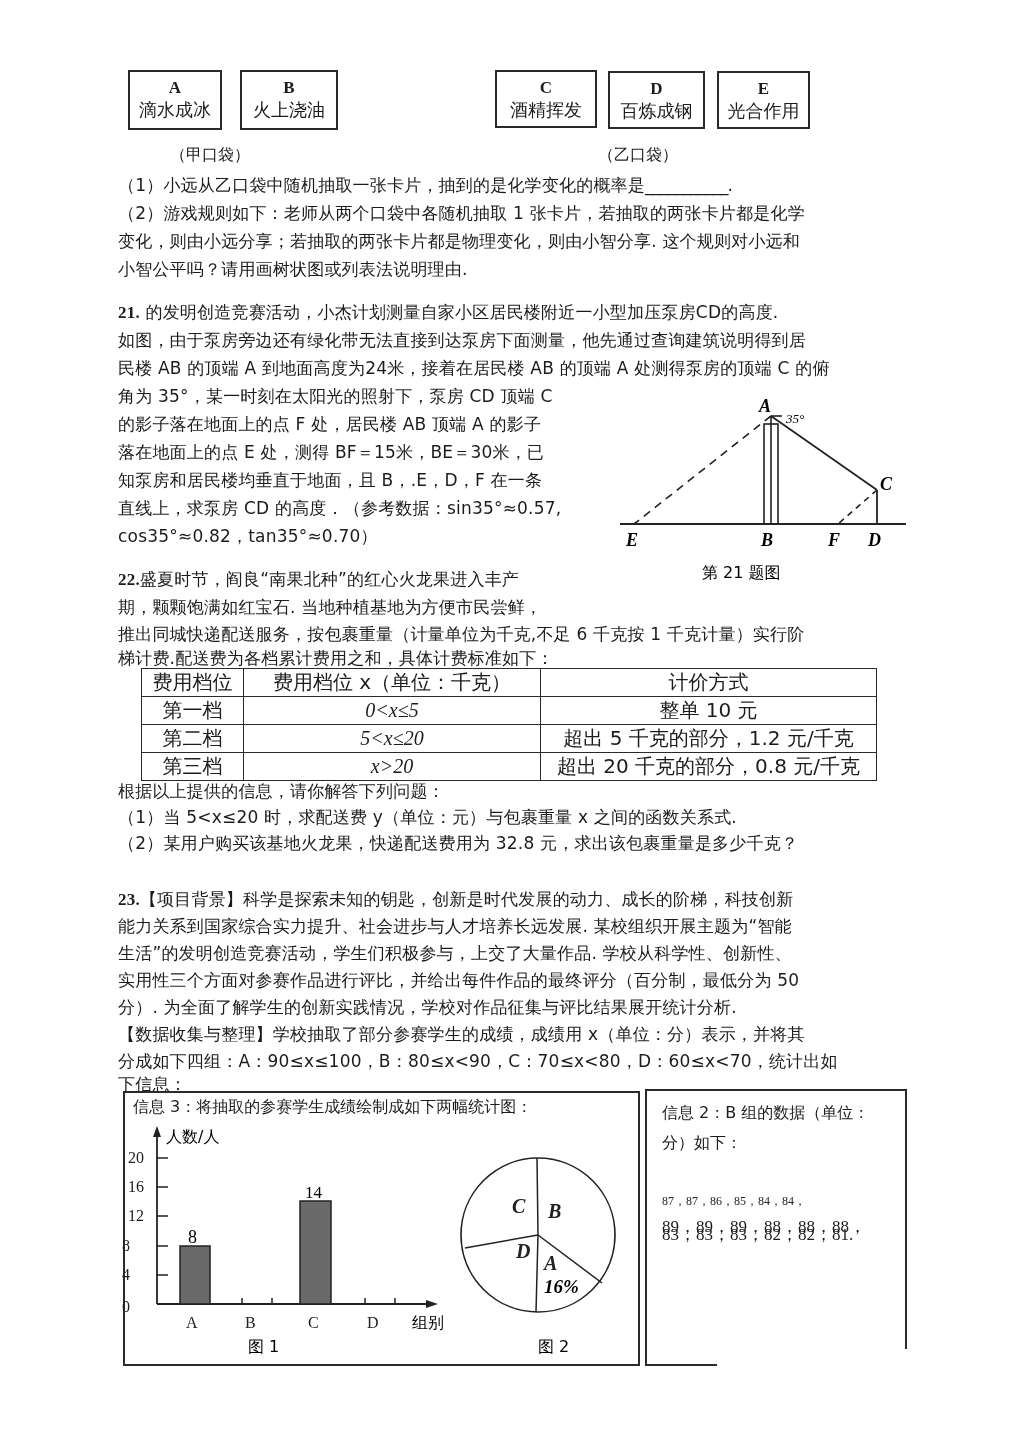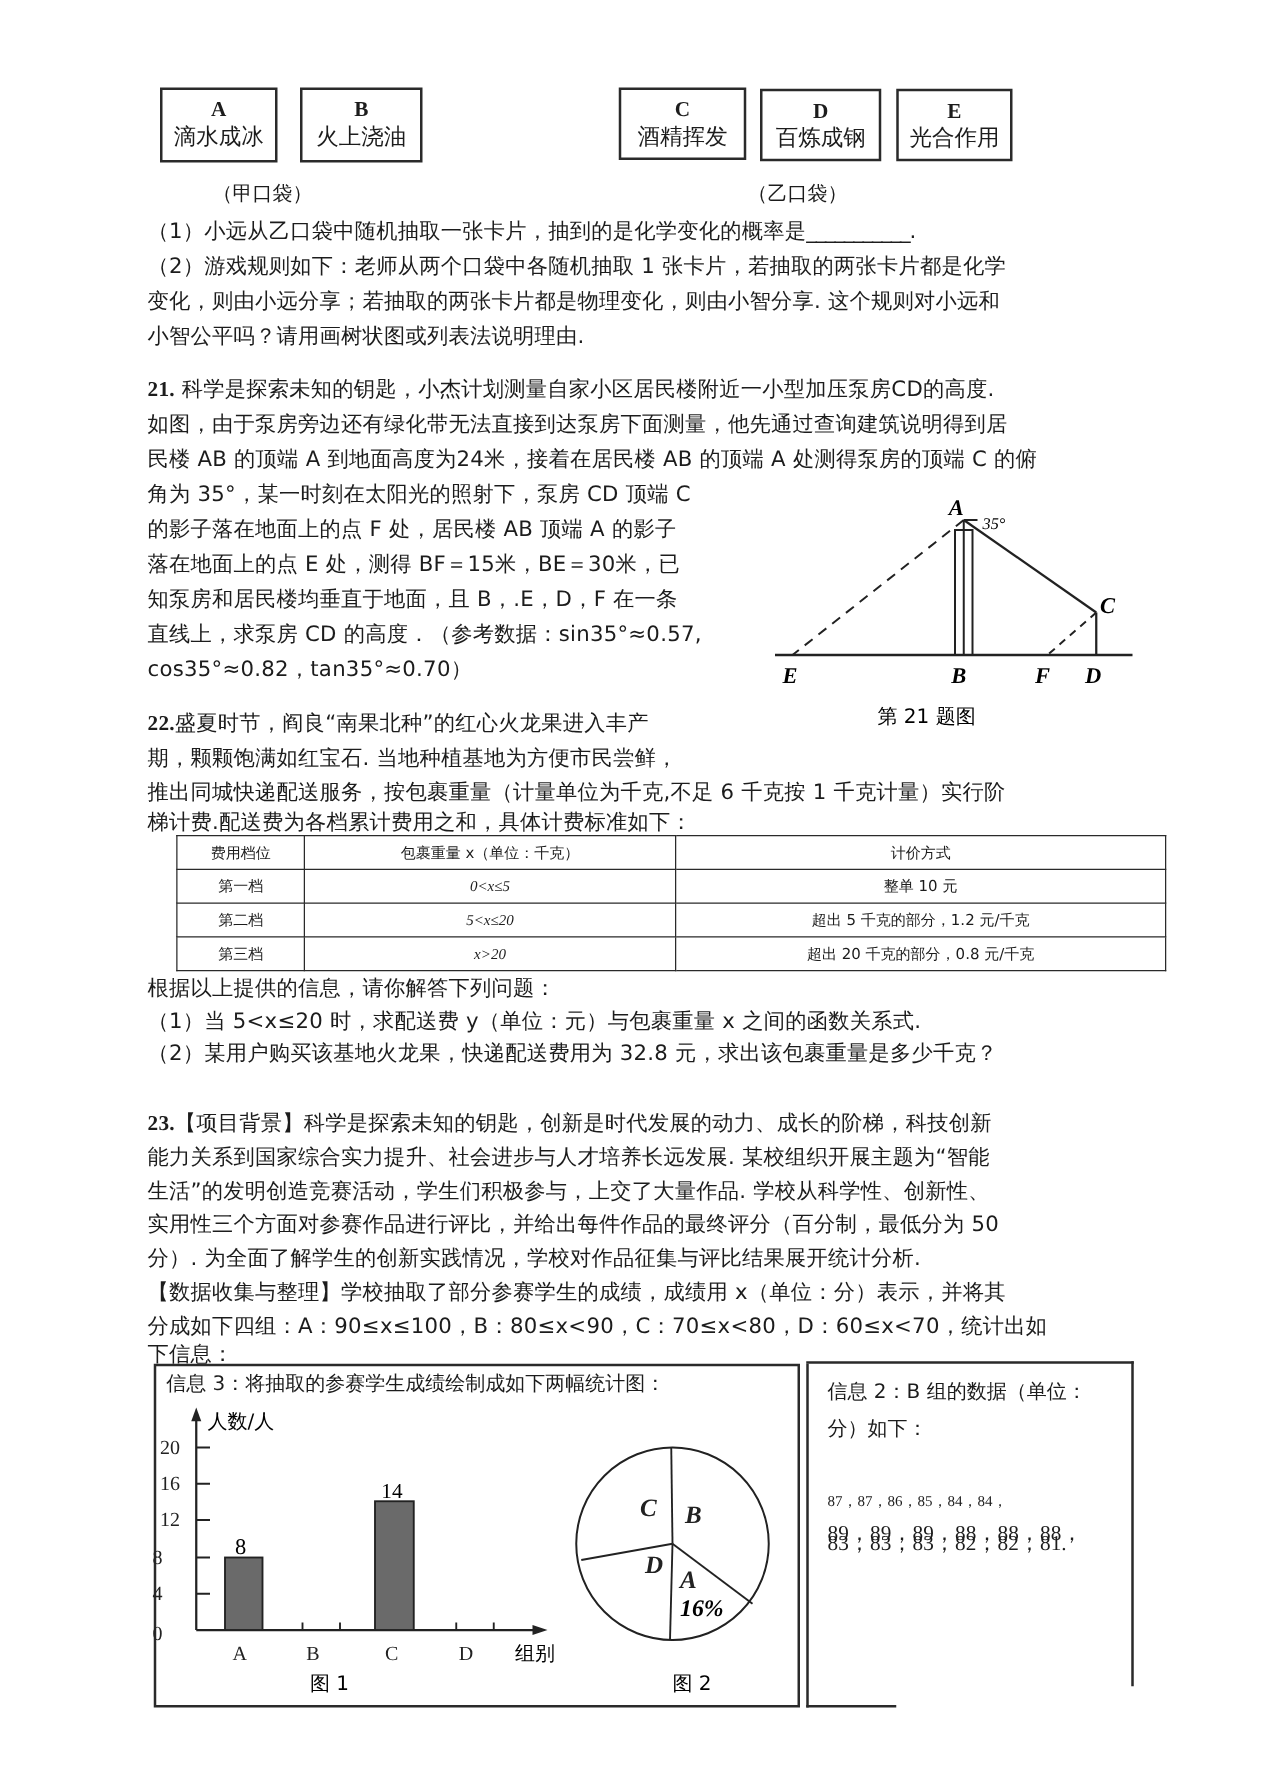--- a/index.html
+++ b/index.html
@@ -13,22 +13,22 @@
   .card {
     position: absolute; border: 2px solid #2a2a2a; background: #fff;
     text-align: center; font-size: 18px; line-height: 20px; padding-top: 6px; box-sizing: border-box;
   }
   .card .letter { font-family: "Liberation Serif", serif; font-weight: bold; font-size: 17px; display:block; }
   .card .label { display:block; font-family: "DejaVu Sans", sans-serif; font-size: 18px; margin-top: 2px; }
   .bag { font-family: "DejaVu Sans", sans-serif; font-size: 16px; }
   .it { font-family: "Liberation Serif", serif; font-style: italic; }
   .qnum { font-family: "Liberation Serif", serif; font-weight: bold; }
   table.fee {
-    position: absolute; left: 141px; top: 668px; width: 792px;
-    border-collapse: collapse; font-family: "DejaVu Sans", sans-serif; font-size: 12px;
+    position: absolute; left: 141px; top: 668px; width: 736px;
+    border-collapse: collapse; font-family: "DejaVu Sans", sans-serif; font-size: 20px;
   }
   table.fee td, table.fee th {
     border: 1.5px solid #2a2a2a; height: 26px; padding: 0; text-align: center; font-weight: normal;
   }
   .info-box { position: absolute; border: 2px solid #2a2a2a; box-sizing: border-box; }
   .sans { font-family: "DejaVu Sans", sans-serif; }
 </style>
 </head>
 <body>
 
@@ -57,21 +57,21 @@
 <div class="abs bag" style="left:598px;top:145px;">（乙口袋）</div>
 
 <div class="abs txt sans" style="left:118px;top:171px;">
   <span>（1）小远从乙口袋中随机抽取一张卡片，抽到的是化学变化的概率是</span><span style="letter-spacing:-1px;">___________</span><span>.</span>
 </div>
 <div class="abs txt sans" style="left:118px;top:199px;">（2）游戏规则如下：老师从两个口袋中各随机抽取 1 张卡片，若抽取的两张卡片都是化学</div>
 <div class="abs txt sans" style="left:118px;top:227px;">变化，则由小远分享；若抽取的两张卡片都是物理变化，则由小智分享. 这个规则对小远和</div>
 <div class="abs txt sans" style="left:118px;top:255px;">小智公平吗？请用画树状图或列表法说明理由.</div>
 
 <div class="abs txt sans" style="left:118px;top:298px;">
-  <span class="qnum">21.</span> <span>科学是探索未知的钥匙，小杰计划测量自家小区居民楼附近一小型加压泵房CD的高度.</span>
+  <span class="qnum">21.</span> <span>的发明创造竞赛活动，小杰计划测量自家小区居民楼附近一小型加压泵房CD的高度.</span>
 </div>
 <div class="abs txt sans" style="left:118px;top:326px;">如图，由于泵房旁边还有绿化带无法直接到达泵房下面测量，他先通过查询建筑说明得到居</div>
 <div class="abs txt sans" style="left:118px;top:354px;">民楼 AB 的顶端 A 到地面高度为24米，接着在居民楼 AB 的顶端 A 处测得泵房的顶端 C 的俯</div>
 <div class="abs txt sans" style="left:118px;top:382px;">角为 35°，某一时刻在太阳光的照射下，泵房 CD 顶端 C</div>
 <div class="abs txt sans" style="left:118px;top:410px;">的影子落在地面上的点 F 处，居民楼 AB 顶端 A 的影子</div>
 <div class="abs txt sans" style="left:118px;top:438px;">落在地面上的点 E 处，测得 BF＝15米，BE＝30米，已</div>
 <div class="abs txt sans" style="left:118px;top:466px;">知泵房和居民楼均垂直于地面，且 B，.E，D，F 在一条</div>
 <div class="abs txt sans" style="left:118px;top:494px;">直线上，求泵房 CD 的高度．（参考数据：sin35°≈0.57,</div>
 <div class="abs txt sans" style="left:118px;top:522px;">cos35°≈0.82，tan35°≈0.70）</div>
 
@@ -105,21 +105,21 @@
   <span class="qnum">22.</span><span>盛夏时节，阎良“南果北种”的红心火龙果进入丰产</span>
 </div>
 <div class="abs txt sans" style="left:118px;top:593px;">期，颗颗饱满如红宝石. 当地种植基地为方便市民尝鲜，</div>
 <div class="abs txt sans" style="left:118px;top:620px;">推出同城快递配送服务，按包裹重量（计量单位为千克,不足 6 千克按 1 千克计量）实行阶</div>
 <div class="abs txt sans" style="left:118px;top:644px;">梯计费.配送费为各档累计费用之和，具体计费标准如下：</div>
 
 <table class="fee">
   <tbody>
       <tr>
     <th style="width:101px;">费用档位</th>
-    <th style="width:296px;">包裹重量 x（单位：千克）</th>
+    <th style="width:296px;">费用档位 x（单位：千克）</th>
     <th>计价方式</th>
   </tr>
   <tr>
     <td>第一档</td>
     <td class="it">0&lt;x≤5</td>
     <td>整单  10  元</td>
   </tr>
   <tr>
     <td>第二档</td>
     <td class="it">5&lt;x≤20</td>

